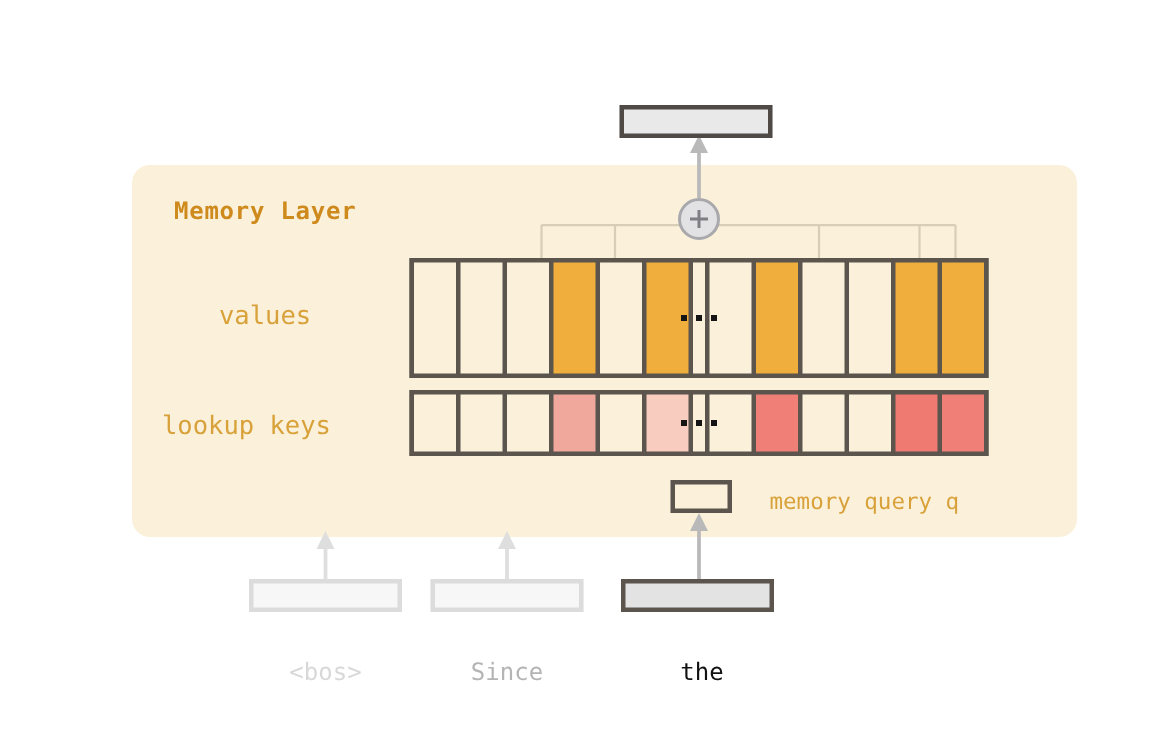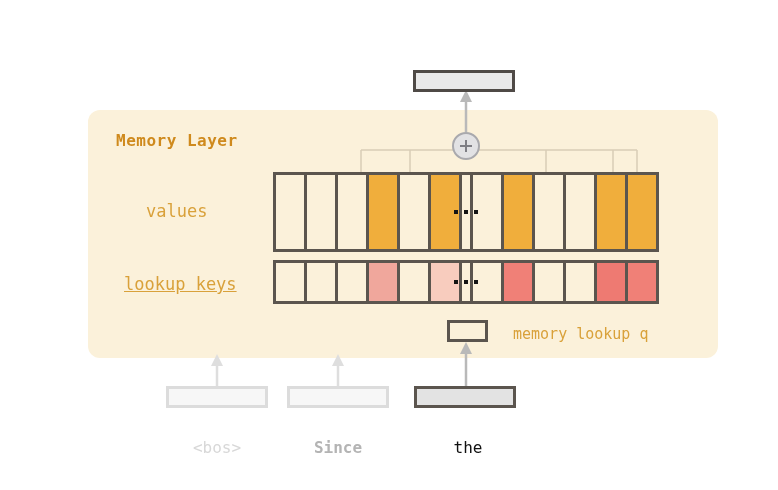--- a/index.html
+++ b/index.html
@@ -17,21 +17,21 @@
   }
   .panel-title{
     position:absolute;left:116px;top:131px;
     font-size:16px;font-weight:bold;color:#cf8a1d;
     letter-spacing:0.5px;white-space:nowrap;
   }
   .row-label{
     position:absolute;font-size:17px;color:#d9a13a;white-space:nowrap;
   }
   .row-label.values{left:146px;top:201px;}
-  .row-label.keys{left:124px;top:274px;text-decoration:underline;}
+  .row-label.keys{left:108px;top:274px;}
 
   
   .grid{
     position:absolute;left:273px;display:flex;
     border:3px solid #5b554e;background:#5b554e;
     box-sizing:border-box;gap:3px;padding:0;
   }
   .grid.values{top:172px;width:386px;height:80px;}
   .grid.keys{top:260px;width:386px;height:44px;}
   .cell{
@@ -84,21 +84,21 @@
   .tokbox.active{background:#e3e3e3;border:3px solid #5b554e;}
   .tokbox.t1{left:166px;}
   .tokbox.t2{left:287px;}
   .tokbox.t3{left:414px;}
 
   .toklabel{
     position:absolute;top:438px;width:160px;text-align:center;
     font-size:16px;white-space:nowrap;
   }
   .toklabel.l1{left:137px;color:#d8d8d8;}
-  .toklabel.l2{left:258px;color:#b4b4b4;font-weight:bold;}
+  .toklabel.l2{left:258px;color:#b4b4b4;}
   .toklabel.l3{left:388px;color:#111111;font-weight:normal;}
 </style>
 </head>
 <body>
 
 <div id="stage">
 
   <div class="panel"></div>
 
   <div class="panel-title">Memory Layer</div>
@@ -171,21 +171,21 @@
       </div>
       <div class="cell w1" style="background: rgb(251, 241, 218);"></div>
       <div class="cell w1" style="background: rgb(240, 128, 119);"></div>
       <div class="cell w1" style="background: rgb(251, 241, 218);"></div>
       <div class="cell w1" style="background: rgb(251, 241, 218);"></div>
       <div class="cell w1" style="background: rgb(238, 122, 114);"></div>
       <div class="cell w1" style="background: rgb(240, 128, 119);"></div>
     </div>
 
   <div class="qbox"></div>
-  <div class="qlabel">memory lookup q</div>
+  <div class="qlabel">memory query q</div>
 
   <div class="tokbox dim t1"></div>
   <div class="tokbox dim t2"></div>
   <div class="tokbox active t3"></div>
 
   <div class="toklabel l1">&lt;bos&gt;</div>
   <div class="toklabel l2">Since</div>
   <div class="toklabel l3">the</div>
 
 </div>

